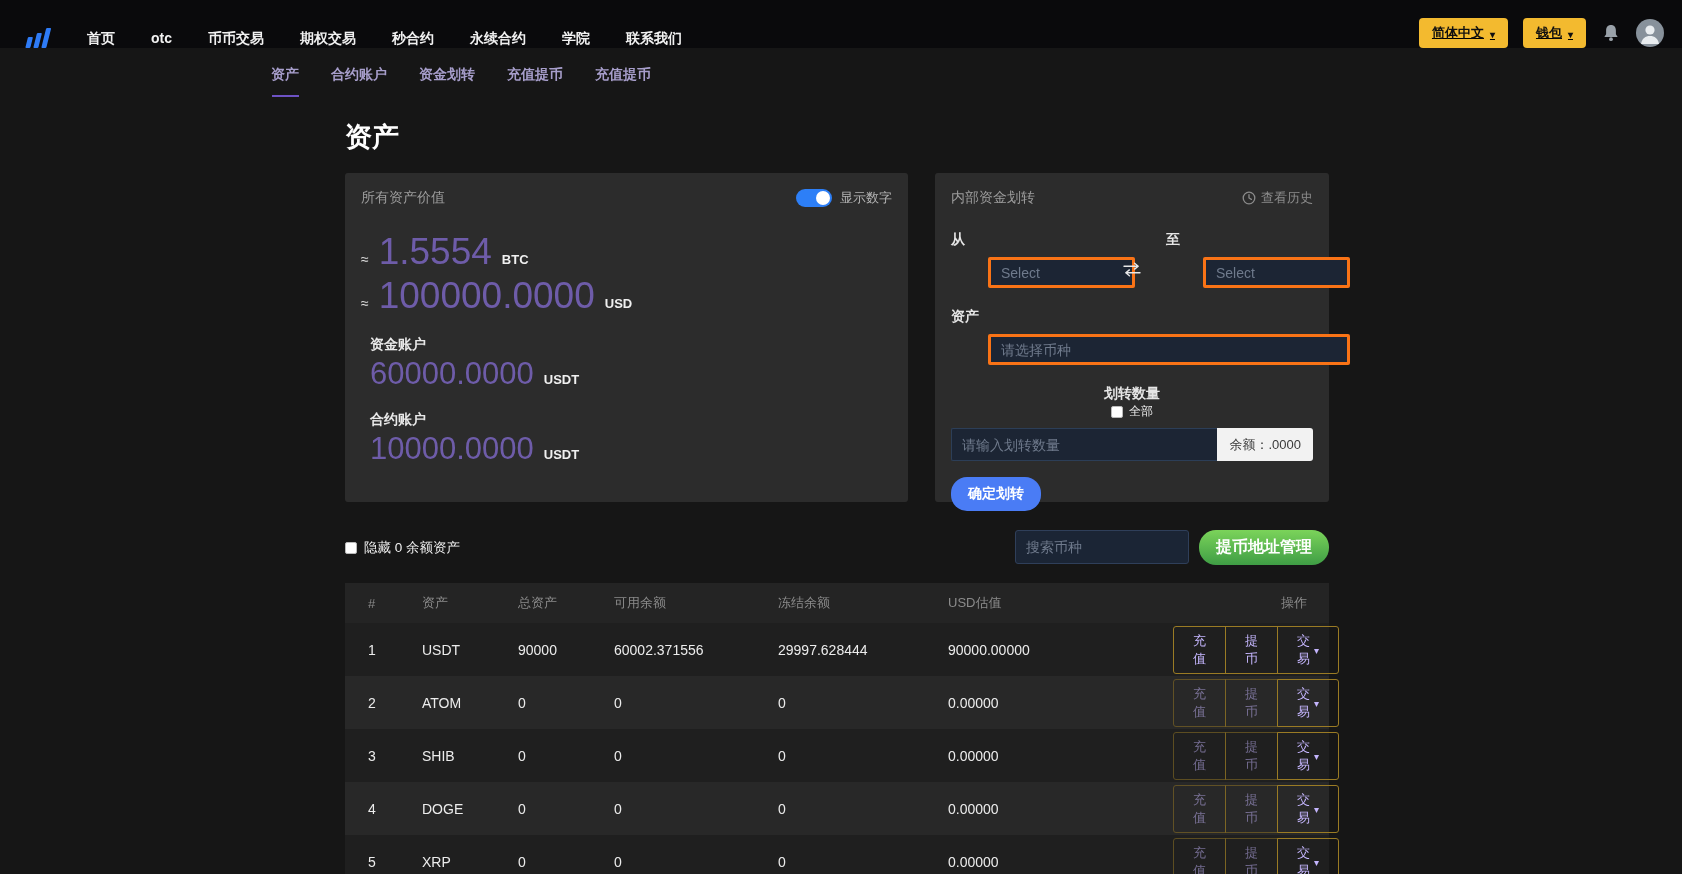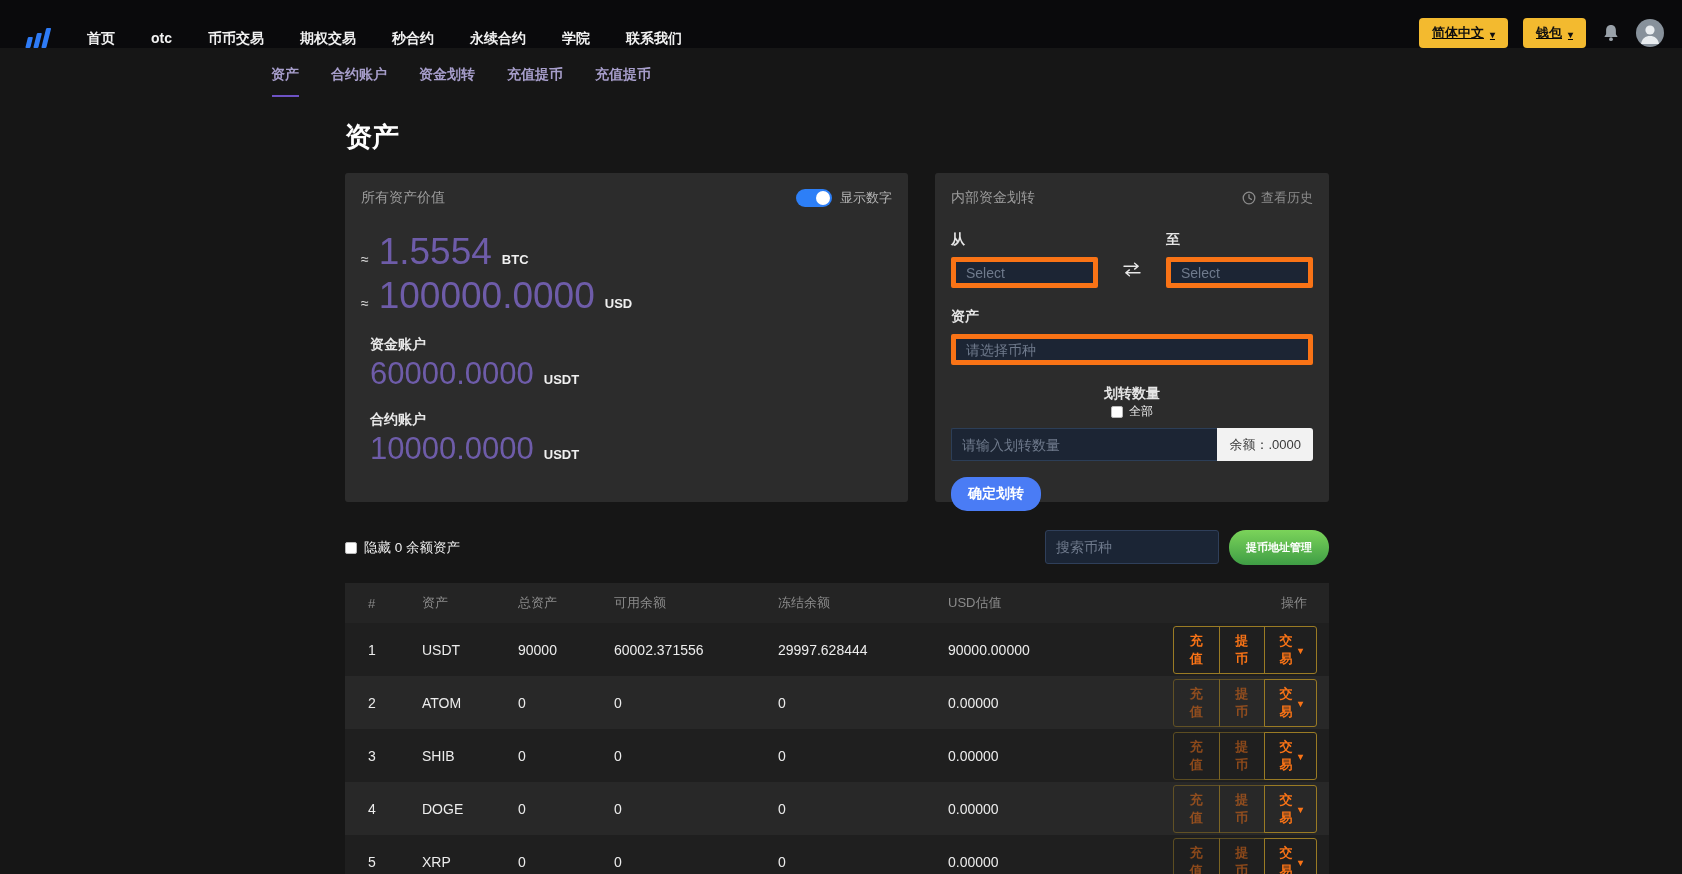--- a/index.html
+++ b/index.html
@@ -44,50 +44,50 @@
   .unit { color:#f0f0f0; font-size:13px; font-weight:700; }
   .acct { margin-top:19px; padding-left:9px; }
   .acct-label { color:#e9e9e9; font-size:14px; font-weight:600; margin-bottom:2px; }
   .med { color:#6e5ca9; font-size:31px; font-weight:500; }
 
   .card-transfer { flex:1; padding:16px; }
   .history { display:flex; align-items:center; gap:5px; color:#8b8b8b; font-size:13px; cursor:pointer; }
   .ft-grid { display:flex; align-items:flex-end; justify-content:space-between; margin-top:24px; }
   .ft-col { width:147px; }
   .f-label { display:block; color:#e6e6e6; font-size:14px; font-weight:600; margin-bottom:8px; }
-  .sel, .txt { width:100%; height:31px; background:#1c2534; border:5px solid #f97316; border-radius:2px; color:#aab3c2; font-size:14px; padding:0 10px; font-family:inherit; }
+  .sel, .txt { width:100%; height:31px; background:#1c2534; border:3px solid #f97316; border-radius:2px; color:#aab3c2; font-size:14px; padding:0 10px; font-family:inherit;margin-left:37px; }
   ::placeholder { color:#6f7a8c; opacity:1; }
   .swap { padding-bottom:7px; }
   .asset-block { margin-top:20px; }
   .amt-head { display:flex; justify-content:space-between; align-items:center; margin-top:20px;flex-direction:column; }
   .cb { width:12px; height:12px; background:#ffffff; border:1px solid #b9b9b9; border-radius:2px; display:inline-block; cursor:pointer; }
   .all-wrap { display:flex; align-items:center; gap:6px; color:#ececec; font-size:12px; cursor:pointer; }
   .amt-row { display:flex; margin-top:8px; }
   .amt { flex:1; height:33px; background:#1c2534; border:1px solid #2c3e57; border-right:none; border-radius:2px 0 0 2px; color:#aab3c2; font-size:14px; padding:0 10px; font-family:inherit; }
   .addon { background:#f2f2f2; color:#3a3a3a; font-size:13px; display:flex; align-items:center; padding:0 12px; border-radius:0 3px 3px 0; white-space:nowrap; }
   .submit { margin-top:16px; background:#4a7cf5; color:#fff; border:none; border-radius:16px; padding:8px 17px; font-size:14px; font-weight:600; cursor:pointer; font-family:inherit; }
 
   
   .toolbar { display:flex; align-items:center; margin-top:28px; }
   .hide-zero { display:flex; align-items:center; gap:7px; color:#f0f0f0; font-size:13.5px; cursor:pointer; }
   .toolbar-right { margin-left:auto; display:flex; gap:10px; }
   .search { width:174px; height:34px; background:#1b2535; border:1px solid #2f3f5a; border-radius:3px; color:#aab3c2; font-size:14px; padding:0 10px; font-family:inherit; }
-  .green-btn { height:35px; padding:0 17px; border:none; border-radius:17px; background:linear-gradient(180deg,#7bd35a,#3f9e45); color:#fff; font-size:11px; font-weight:700; cursor:pointer; font-family:inherit; }
+  .green-btn { height:35px; padding:0 17px; border:none; border-radius:17px; background:linear-gradient(180deg,#7bd35a,#3f9e45); color:#fff; font-size:16px; font-weight:700; cursor:pointer; font-family:inherit; }
 
   
   .table { margin-top:18px; }
   .thead, .trow { display:grid; grid-template-columns:54px 96px 96px 164px 170px 225px 1fr; align-items:center; padding-left:23px; }
   .thead { height:40px; background:#242424; color:#8b8b8b; font-size:13px; }
   .th-actions { text-align:right; padding-right:22px; }
   .trow { height:53px; color:#ececec; font-size:14px; }
   .trow:nth-child(odd) { background:#282828; }
   .trow:nth-child(even) { background:#1f1f1f; }
   .actions-cell { display:flex; justify-content:flex-end; padding-right:12px; }
   .btn-group { display:flex; }
-  .act-btn { background:transparent; border:1px solid #9a7b24; color:#f97316; font-size:13px; font-weight:700; padding:5px 13px; margin-left:-1px; cursor:pointer; font-family:inherit; display:flex; align-items:center; gap:4px; }
+  .act-btn { background:transparent; border:1px solid #9a7b24; color:#c4b5fd; font-size:13px; font-weight:400; padding:5px 19px; margin-left:-1px; cursor:pointer; font-family:inherit; display:flex; align-items:center; gap:4px; }
   .act-btn:first-child { border-radius:3px 0 0 3px; margin-left:0; }
   .act-btn:last-child { border-radius:0 3px 3px 0; }
   .trow.zero .act-deposit, .trow.zero .act-withdraw { opacity:.5; }
 </style>
 </head>
 <body>
 
 <header class="topbar">
   <div class="logo">
     <span class="bar b1"></span>

